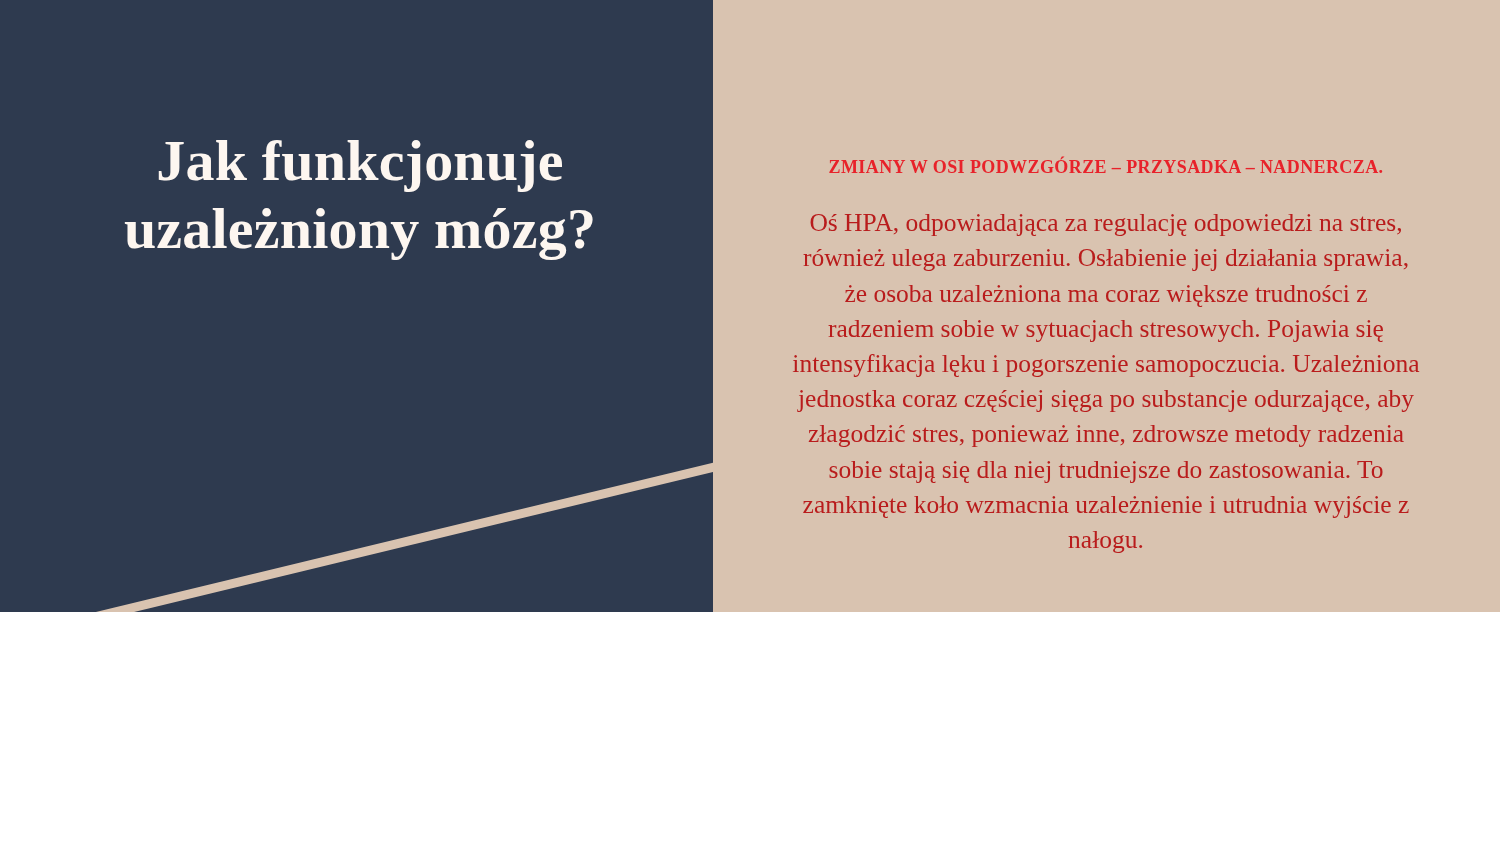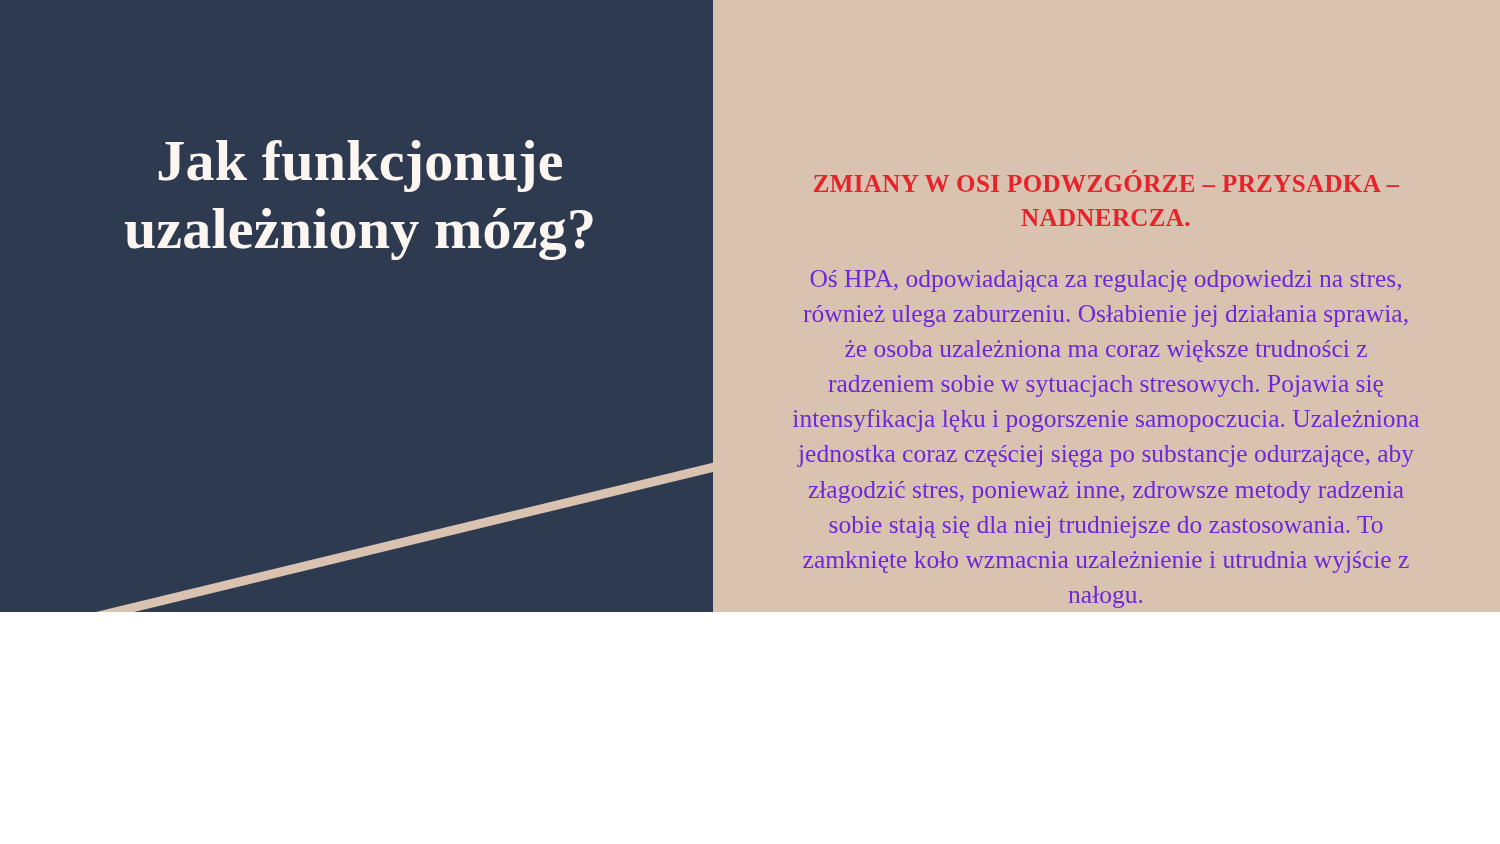--- a/index.html
+++ b/index.html
@@ -56,27 +56,27 @@
   .body-wrap {
     position: absolute;
     left: 62px;
     top: 155px;
     width: 662px;
     text-align: center;
   }
   .heading {
     color: #e8222a;
     font-weight: bold;
-    font-size: 25px;
+    font-size: 18px;
     line-height: 1.35;
     letter-spacing: 0.4px;
-    margin: 12px 0 26px 0;
+    margin: 0 0 26px 0;
   }
   .paragraph {
-    color: #6d28d9;
+    color: #b91c1c;
     font-size: 25.5px;
     line-height: 1.38;
     margin: 16px;
   }
 </style>
 </head>
 <body>
 
 <div class="slide">
 

